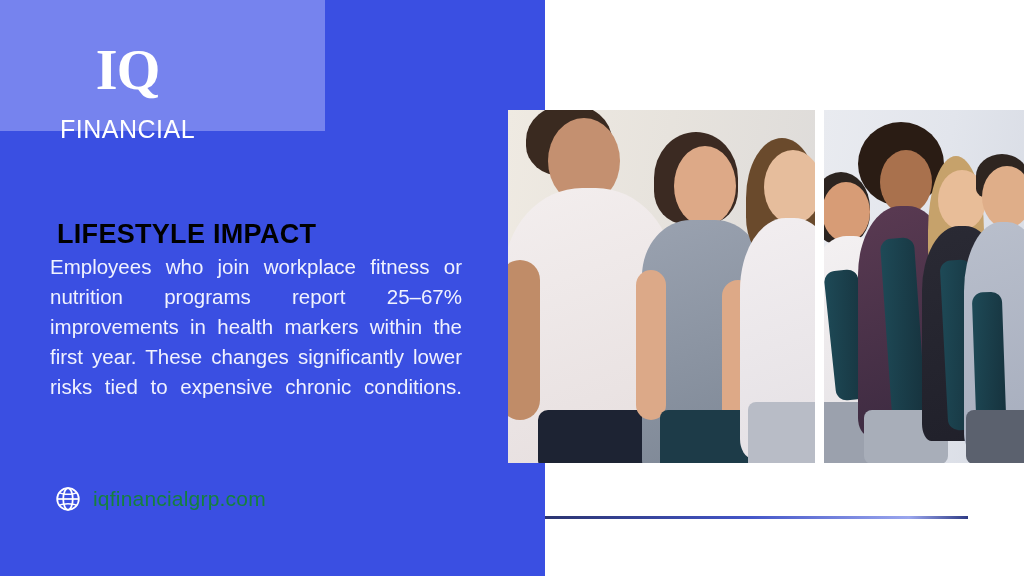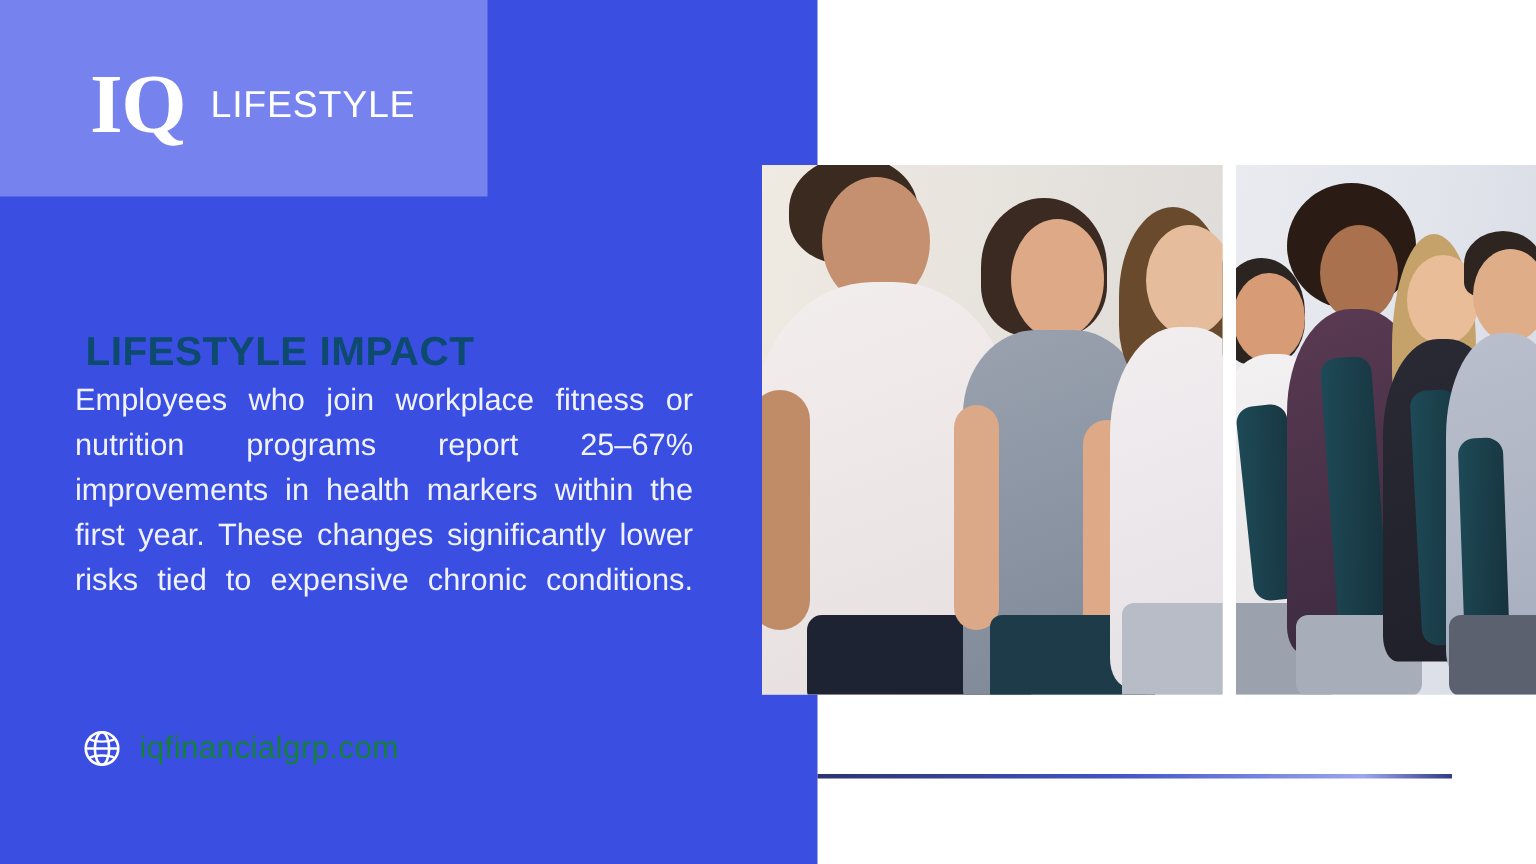--- a/index.html
+++ b/index.html
@@ -24,21 +24,21 @@
 
   
   .logo-band{
     position:absolute; left:0; top:0;
     width:325px; height:131px;
     background:#7683EE;
   }
   .logo-inner{
     position:absolute;
     left:60px; top:44px;
-    display:flex; align-items:center; gap:17px;
+    display:flex; align-items:center; gap:17px;flex-direction:column;
   }
   .logo-mark{
     font-family:"Liberation Serif", serif;
     font-size:56px;
     font-weight:700;
     line-height:0.95;
     color:#ffffff;
     letter-spacing:-1px;
   }
   .logo-words{
@@ -48,21 +48,21 @@
     font-size:25px;
     font-weight:400;
     letter-spacing:0.5px;
     line-height:1.25;
   }
 
   
   .headline{
     position:absolute;
     left:57px; top:219px;
-    color:#0c4a6e;
+    color:#000000;
     font-size:27px;
     font-weight:700;
     letter-spacing:0.3px;
   }
 
   
   .body-copy{
     position:absolute;
     left:50px; top:252px;
     width:412px;
@@ -139,21 +139,21 @@
 <body>
 
 <div class="slide">
 
   <div class="blue-panel"></div>
 
   <div class="logo-band">
     <div class="logo-inner">
       <div class="logo-mark">IQ</div>
       <div class="logo-words">
-        <span>LIFESTYLE</span>
+        <span>FINANCIAL</span>
       </div>
     </div>
   </div>
 
   <div class="headline">LIFESTYLE IMPACT</div>
 
   <div class="body-copy">Employees who join workplace fitness or nutrition programs report 25–67% improvements in health markers within the first year. These changes significantly lower risks tied to expensive chronic conditions.</div>
 
   <div class="web-row">
     <svg class="globe-icon" viewBox="0 0 24 24">

